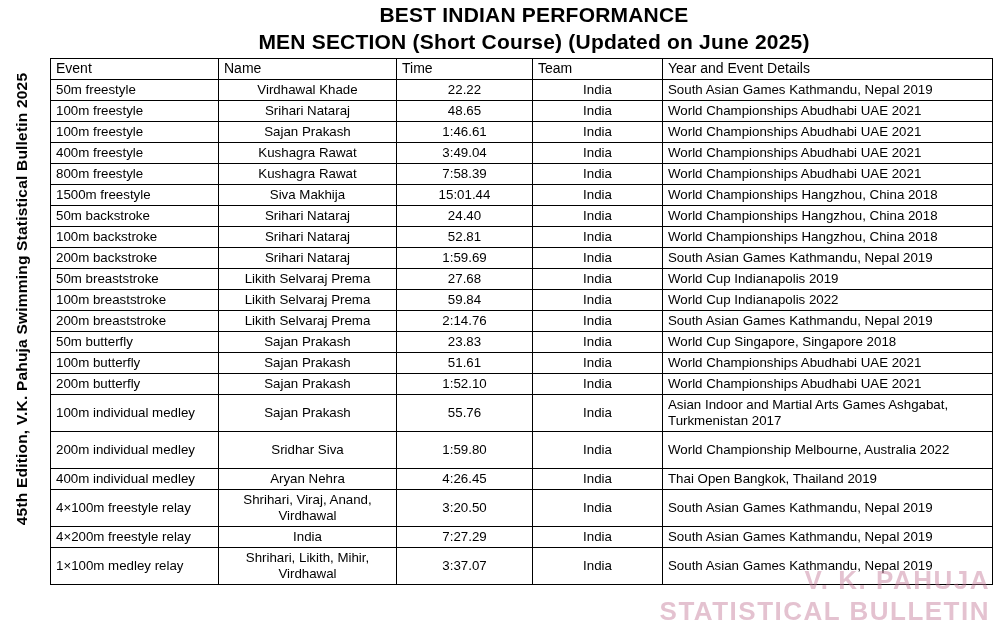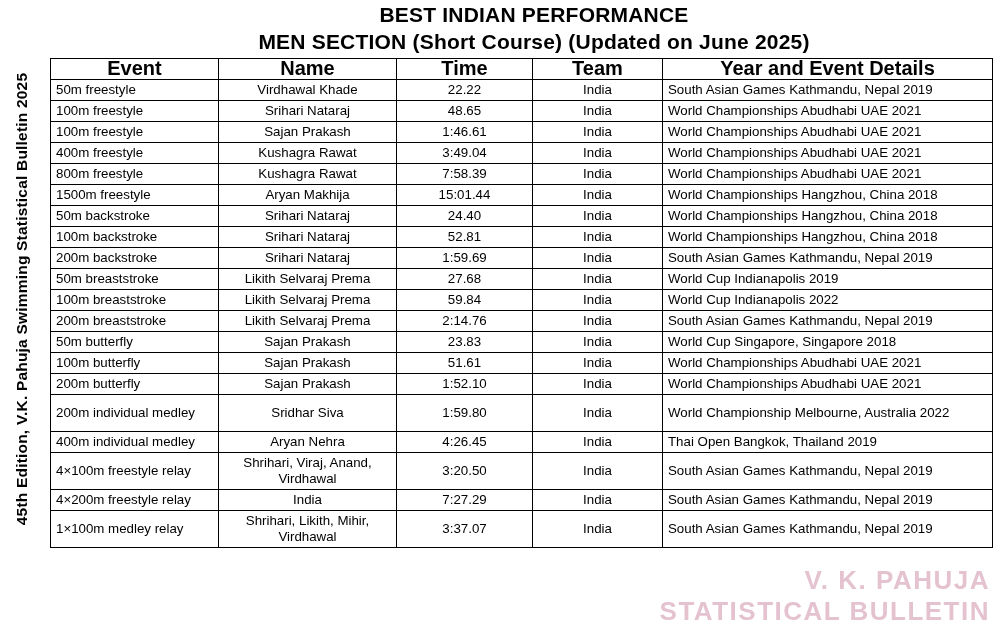--- a/index.html
+++ b/index.html
@@ -74,24 +74,24 @@
   }
   table.perf th, table.perf td {
     border: 1px solid #000;
     font-size: 13.3px;
     color: #000;
     padding: 2px 5px;
     vertical-align: middle;
     line-height: 15.5px;
   }
   table.perf th {
-    font-weight: bold;
-    text-align: center;
+    font-weight: normal;
+    text-align: left;
     height: 20px;
-    font-size: 20px;
+    font-size: 14px;
   }
   td.c-event   { text-align: left; }
   td.c-name    { text-align: center; }
   td.c-time    { text-align: center; }
   td.c-team    { text-align: center; }
   td.c-details { text-align: left; margin-top: 44px; }
   tr.r-1 td { height: 21px; }
   tr.r-2 td { height: 37px; }
   
   col.w-event   { width: 168px; }
@@ -182,21 +182,21 @@
           </tr>
           <tr class="r-1">
             <td class="c-event">800m freestyle</td>
             <td class="c-name">Kushagra Rawat</td>
             <td class="c-time">7:58.39</td>
             <td class="c-team">India</td>
             <td class="c-details">World Championships Abudhabi UAE 2021</td>
           </tr>
           <tr class="r-1">
             <td class="c-event">1500m freestyle</td>
-            <td class="c-name">Aryan Makhija</td>
+            <td class="c-name">Siva Makhija</td>
             <td class="c-time">15:01.44</td>
             <td class="c-team">India</td>
             <td class="c-details">World Championships Hangzhou, China 2018</td>
           </tr>
           <tr class="r-1">
             <td class="c-event">50m backstroke</td>
             <td class="c-name">Srihari Nataraj</td>
             <td class="c-time">24.40</td>
             <td class="c-team">India</td>
             <td class="c-details">World Championships Hangzhou, China 2018</td>
@@ -249,20 +249,27 @@
             <td class="c-time">51.61</td>
             <td class="c-team">India</td>
             <td class="c-details">World Championships Abudhabi UAE 2021</td>
           </tr>
           <tr class="r-1">
             <td class="c-event">200m butterfly</td>
             <td class="c-name">Sajan Prakash</td>
             <td class="c-time">1:52.10</td>
             <td class="c-team">India</td>
             <td class="c-details">World Championships Abudhabi UAE 2021</td>
+          </tr>
+          <tr class="r-2">
+            <td class="c-event">100m individual medley</td>
+            <td class="c-name">Sajan Prakash</td>
+            <td class="c-time">55.76</td>
+            <td class="c-team">India</td>
+            <td class="c-details">Asian Indoor and Martial Arts Games Ashgabat, Turkmenistan 2017</td>
           </tr>
           <tr class="r-2">
             <td class="c-event">200m individual medley</td>
             <td class="c-name">Sridhar Siva</td>
             <td class="c-time">1:59.80</td>
             <td class="c-team">India</td>
             <td class="c-details">World Championship Melbourne, Australia 2022</td>
           </tr>
           <tr class="r-1">
             <td class="c-event">400m individual medley</td>

